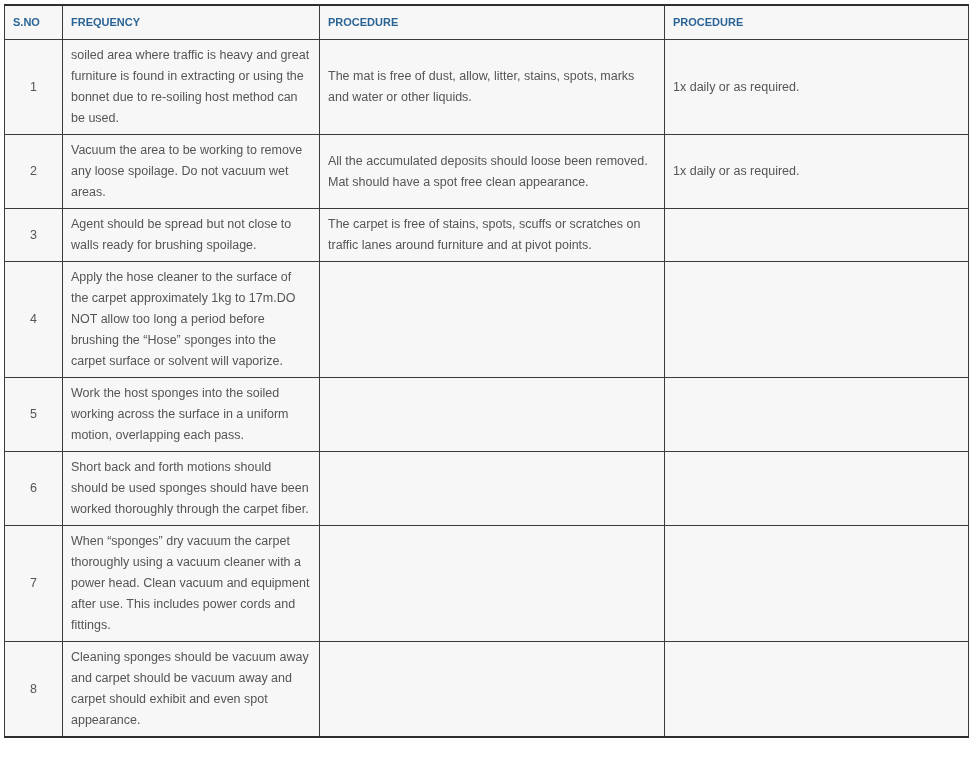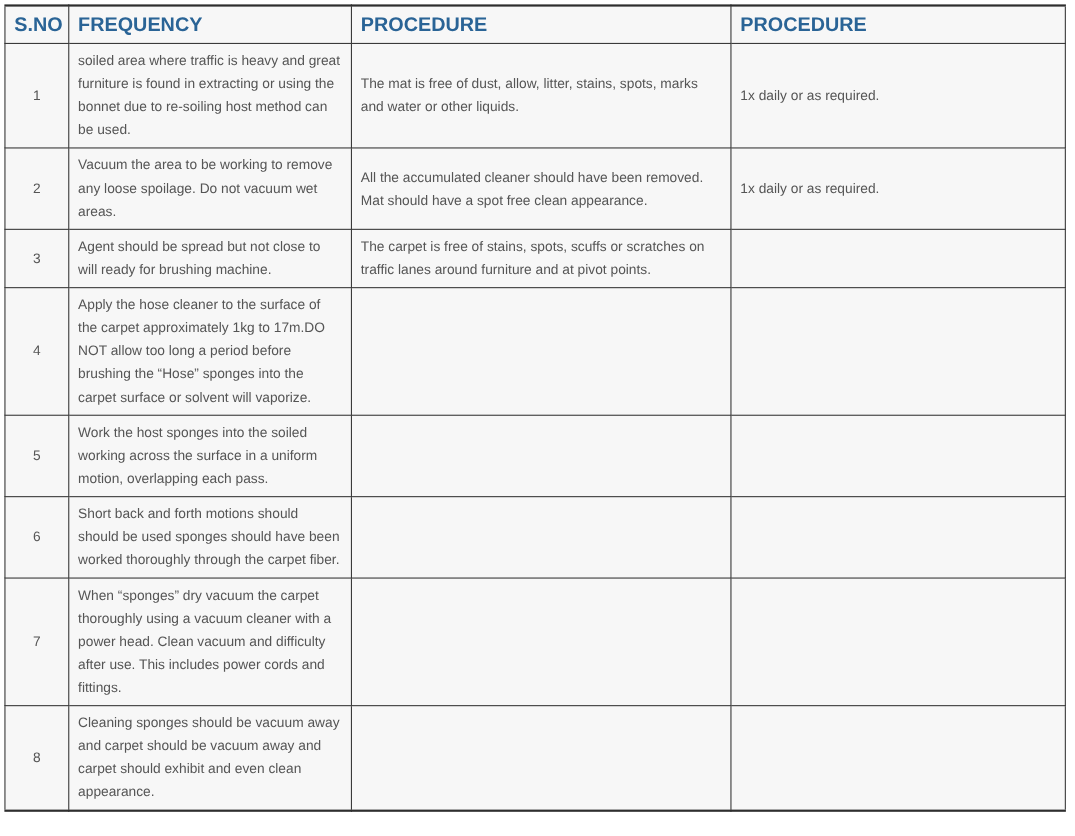--- a/index.html
+++ b/index.html
@@ -40,21 +40,21 @@
   th, td {
     border: 1px solid var(--border);
     vertical-align: middle;
     padding: 5px 8px;
     line-height: 21px;
     text-align: left;
     overflow: hidden;
   }
   th {
     color: var(--header-text);
-    font-size: 18px;
+    font-size: 11px;
     font-weight: bold;
     padding: 6px 8px;
     line-height: 21px;
     background: var(--cell-background);
   }
   td.sno-cell {
     text-align: center;
   }
 </style>
 </head>
@@ -79,26 +79,26 @@
     <tbody>
       <tr>
         <td class="sno-cell">1</td>
         <td>soiled area where traffic is heavy and great furniture is found in extracting or using the bonnet due to re-soiling host method can be used.</td>
         <td>The mat is free of dust, allow, litter, stains, spots, marks and water or other liquids.</td>
         <td>1x daily or as required.</td>
       </tr>
       <tr>
         <td class="sno-cell">2</td>
         <td>Vacuum the area to be working to remove any loose spoilage. Do not vacuum wet areas.</td>
-        <td>All the accumulated cleaner should have been removed. Mat should have a spot free clean appearance.</td>
+        <td>All the accumulated deposits should loose been removed. Mat should have a spot free clean appearance.</td>
         <td>1x daily or as required.</td>
       </tr>
       <tr>
         <td class="sno-cell">3</td>
-        <td>Agent should be spread but not close to will ready for brushing machine.</td>
+        <td>Agent should be spread but not close to walls ready for brushing spoilage.</td>
         <td>The carpet is free of stains, spots, scuffs or scratches on traffic lanes around furniture and at pivot points.</td>
         <td></td>
       </tr>
       <tr>
         <td class="sno-cell">4</td>
         <td>Apply the hose cleaner to the surface of the carpet approximately 1kg to 17m.DO NOT allow too long a period before brushing the “Hose” sponges into the carpet surface or solvent will vaporize.</td>
         <td></td>
         <td></td>
       </tr>
       <tr>
@@ -108,25 +108,25 @@
         <td></td>
       </tr>
       <tr>
         <td class="sno-cell">6</td>
         <td>Short back and forth motions should should be used sponges should have been worked thoroughly through the carpet fiber.</td>
         <td></td>
         <td></td>
       </tr>
       <tr>
         <td class="sno-cell">7</td>
-        <td>When “sponges” dry vacuum the carpet thoroughly using a vacuum cleaner with a power head. Clean vacuum and difficulty after use. This includes power cords and fittings.</td>
+        <td>When “sponges” dry vacuum the carpet thoroughly using a vacuum cleaner with a power head. Clean vacuum and equipment after use. This includes power cords and fittings.</td>
         <td></td>
         <td></td>
       </tr>
       <tr>
         <td class="sno-cell">8</td>
-        <td>Cleaning sponges should be vacuum away and carpet should be vacuum away and carpet should exhibit and even clean appearance.</td>
+        <td>Cleaning sponges should be vacuum away and carpet should be vacuum away and carpet should exhibit and even spot appearance.</td>
         <td></td>
         <td></td>
       </tr>
     </tbody>
   </table>
 </div>
 
 </body></html>

